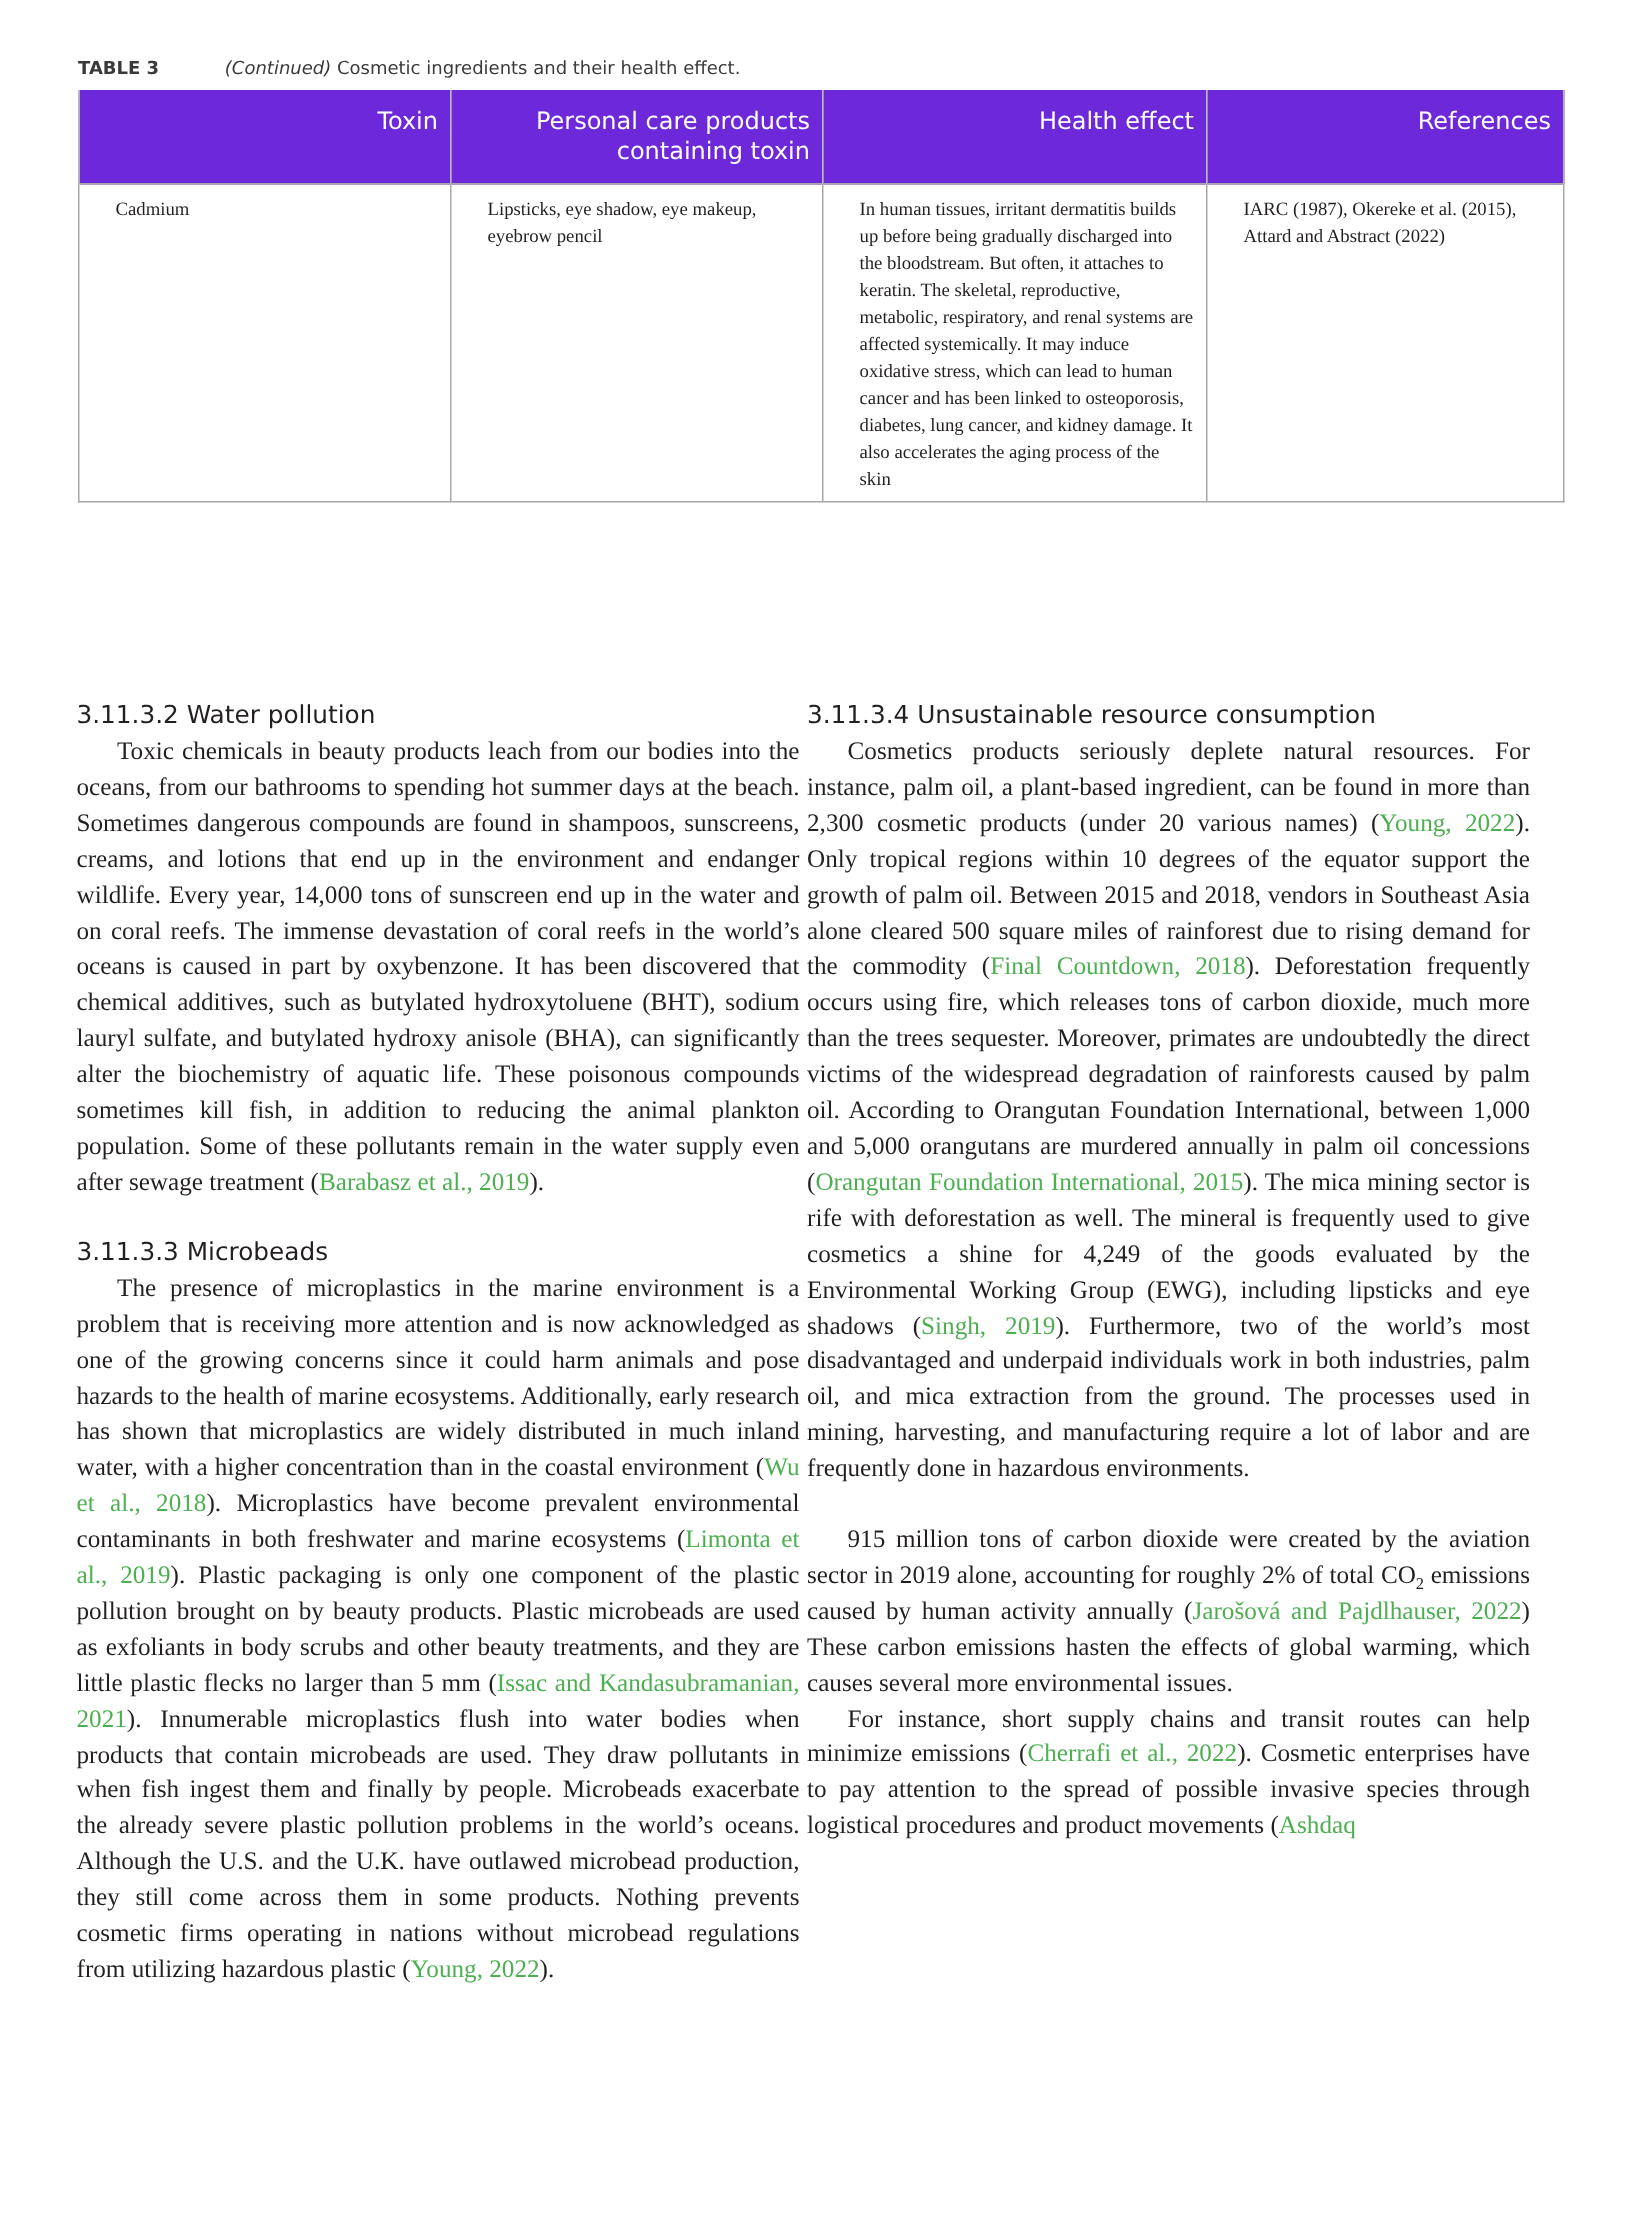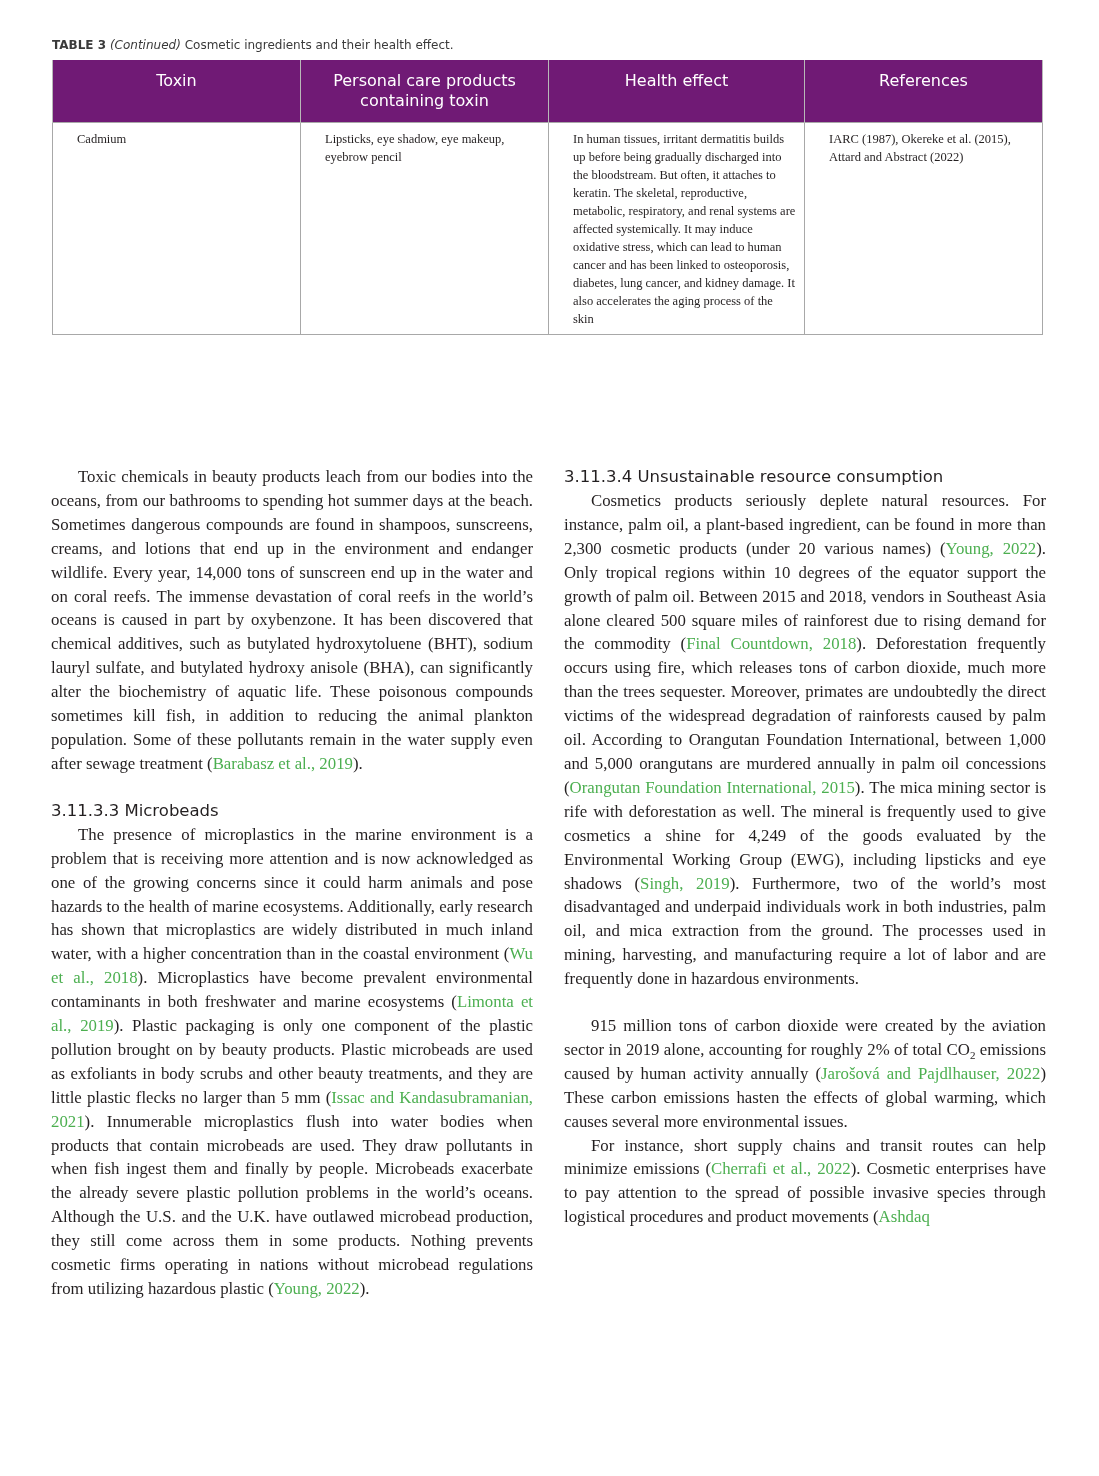--- a/index.html
+++ b/index.html
@@ -2,47 +2,47 @@
 <html><head>
 <meta charset="utf-8">
 <style>
   html, body { margin: 0; padding: 0; background: #ffffff; }
   body { width: 1099px; height: 1476px; position: relative; overflow: hidden; color: #231f20; }
   .caption {
     position: absolute; left: 52px; top: 38px;
     font-family: "DejaVu Sans", sans-serif; font-size: 12px; color: #3a3a3a;
   }
   .caption .lbl { font-weight: bold; }
-  .caption em { font-style: italic; }
+  .caption em { font-style: italic; margin-left: 40px; }
   table.t3 {
     position: absolute; left: 52px; top: 60px; width: 990px;
     border-collapse: collapse; table-layout: fixed;
   }
   table.t3 th {
-    background: #701a75; color: #ffffff; text-align: center; vertical-align: top;
+    background: #6d28d9; color: #ffffff; text-align: right; vertical-align: top;
     font-family: "DejaVu Sans", sans-serif; font-weight: normal; font-size: 16px;
     line-height: 20px; padding: 11px 8px 9px 8px; height: 42px;
     border-left: 1px solid #b8b8b8; border-right: 1px solid #b8b8b8;
   }
   table.t3 td {
     font-family: "Liberation Serif", serif; font-size: 12.5px; line-height: 18px;
     vertical-align: top; padding: 7px 8px 6px 24px; color: #231f20;
     border: 1px solid #a8a8a8;
   }
   table.t3 tr.r-cad td { height: 198px; }
   table.t3 tr.r-ni td { height: 74px; }
   .ref { color: #4caf50; }
   a.cite { color: #4caf50; text-decoration: none; }
   .col {
     position: absolute; width: 482px;
     font-family: "Liberation Serif", serif; font-size: 16.8px; line-height: 23.9px;
     text-align: justify;
   }
   .col.left { left: 51px; top: 465px; }
-  .col.right { left: 564px; top: 465px; }
+  .col.right { left: 538px; top: 465px; }
   .col h3 {
     font-family: "DejaVu Sans", sans-serif; font-weight: normal; font-size: 16.5px;
     margin: 0; line-height: 24px; color: #231f20;
   }
   .col p { margin: 0; text-indent: 27px; }
   .gap { height: 23px; }
   sub { font-size: 11px; line-height: 0; }
 </style>
 </head>
 <body>
@@ -68,20 +68,21 @@
     <tr class="r-cad">
       <td>Cadmium</td>
       <td>Lipsticks, eye shadow, eye makeup, eyebrow pencil</td>
       <td>In human tissues, irritant dermatitis builds up before being gradually discharged into the bloodstream. But often, it attaches to keratin. The skeletal, reproductive, metabolic, respiratory, and renal systems are affected systemically. It may induce oxidative stress, which can lead to human cancer and has been linked to osteoporosis, diabetes, lung cancer, and kidney damage. It also accelerates the aging process of the skin</td>
       <td class="ref">IARC (1987), Okereke et al. (2015), Attard and Abstract (2022)</td>
     </tr>
   </tbody>
 </table>
 
 <div class="col left">
+  <h3>3.11.3.2 Water pollution</h3>
   <p><span>Toxic chemicals in beauty products leach from our bodies into the oceans, from our bathrooms to spending hot summer days at the beach. Sometimes dangerous compounds are found in shampoos, sunscreens, creams, and lotions that end up in the environment and endanger wildlife. Every year, 14,000 tons of sunscreen end up in the water and on coral reefs. The immense devastation of coral reefs in the world’s oceans is caused in part by oxybenzone. It has been discovered that chemical additives, such as butylated hydroxytoluene (BHT), sodium lauryl sulfate, and butylated hydroxy anisole (BHA), can significantly alter the biochemistry of aquatic life. These poisonous compounds sometimes kill fish, in addition to reducing the animal plankton population. Some of these pollutants remain in the water supply even after sewage treatment (</span><a class="cite">Barabasz et al., 2019</a><span>).</span></p>
   <div class="gap"></div>
   <h3>3.11.3.3 Microbeads</h3>
   <p><span>The presence of microplastics in the marine environment is a problem that is receiving more attention and is now acknowledged as one of the growing concerns since it could harm animals and pose hazards to the health of marine ecosystems. Additionally, early research has shown that microplastics are widely distributed in much inland water, with a higher concentration than in the coastal environment (</span><a class="cite">Wu et al., 2018</a><span>). Microplastics have become prevalent environmental contaminants in both freshwater and marine ecosystems (</span><a class="cite">Limonta et al., 2019</a><span>). Plastic packaging is only one component of the plastic pollution brought on by beauty products. Plastic microbeads are used as exfoliants in body scrubs and other beauty treatments, and they are little plastic flecks no larger than 5 mm (</span><a class="cite">Issac and Kandasubramanian, 2021</a><span>). Innumerable microplastics flush into water bodies when products that contain microbeads are used. They draw pollutants in when fish ingest them and finally by people. Microbeads exacerbate the already severe plastic pollution problems in the world’s oceans. Although the U.S. and the U.K. have outlawed microbead production, they still come across them in some products. Nothing prevents cosmetic firms operating in nations without microbead regulations from utilizing hazardous plastic (</span><a class="cite">Young, 2022</a><span>).</span></p>
 </div>
 
 <div class="col right">
   <h3>3.11.3.4 Unsustainable resource consumption</h3>
   <p><span>Cosmetics products seriously deplete natural resources. For instance, palm oil, a plant-based ingredient, can be found in more than 2,300 cosmetic products (under 20 various names) (</span><a class="cite">Young, 2022</a><span>). Only tropical regions within 10 degrees of the equator support the growth of palm oil. Between 2015 and 2018, vendors in Southeast Asia alone cleared 500 square miles of rainforest due to rising demand for the commodity (</span><a class="cite">Final Countdown, 2018</a><span>). Deforestation frequently occurs using fire, which releases tons of carbon dioxide, much more than the trees sequester. Moreover, primates are undoubtedly the direct victims of the widespread degradation of rainforests caused by palm oil. According to Orangutan Foundation International, between 1,000 and 5,000 orangutans are murdered annually in palm oil concessions (</span><a class="cite">Orangutan Foundation International, 2015</a><span>). The mica mining sector is rife with deforestation as well. The mineral is frequently used to give cosmetics a shine for 4,249 of the goods evaluated by the Environmental Working Group (EWG), including lipsticks and eye shadows (</span><a class="cite">Singh, 2019</a><span>). Furthermore, two of the world’s most disadvantaged and underpaid individuals work in both industries, palm oil, and mica extraction from the ground. The processes used in mining, harvesting, and manufacturing require a lot of labor and are frequently done in hazardous environments.</span></p>
   <div class="gap"></div>

